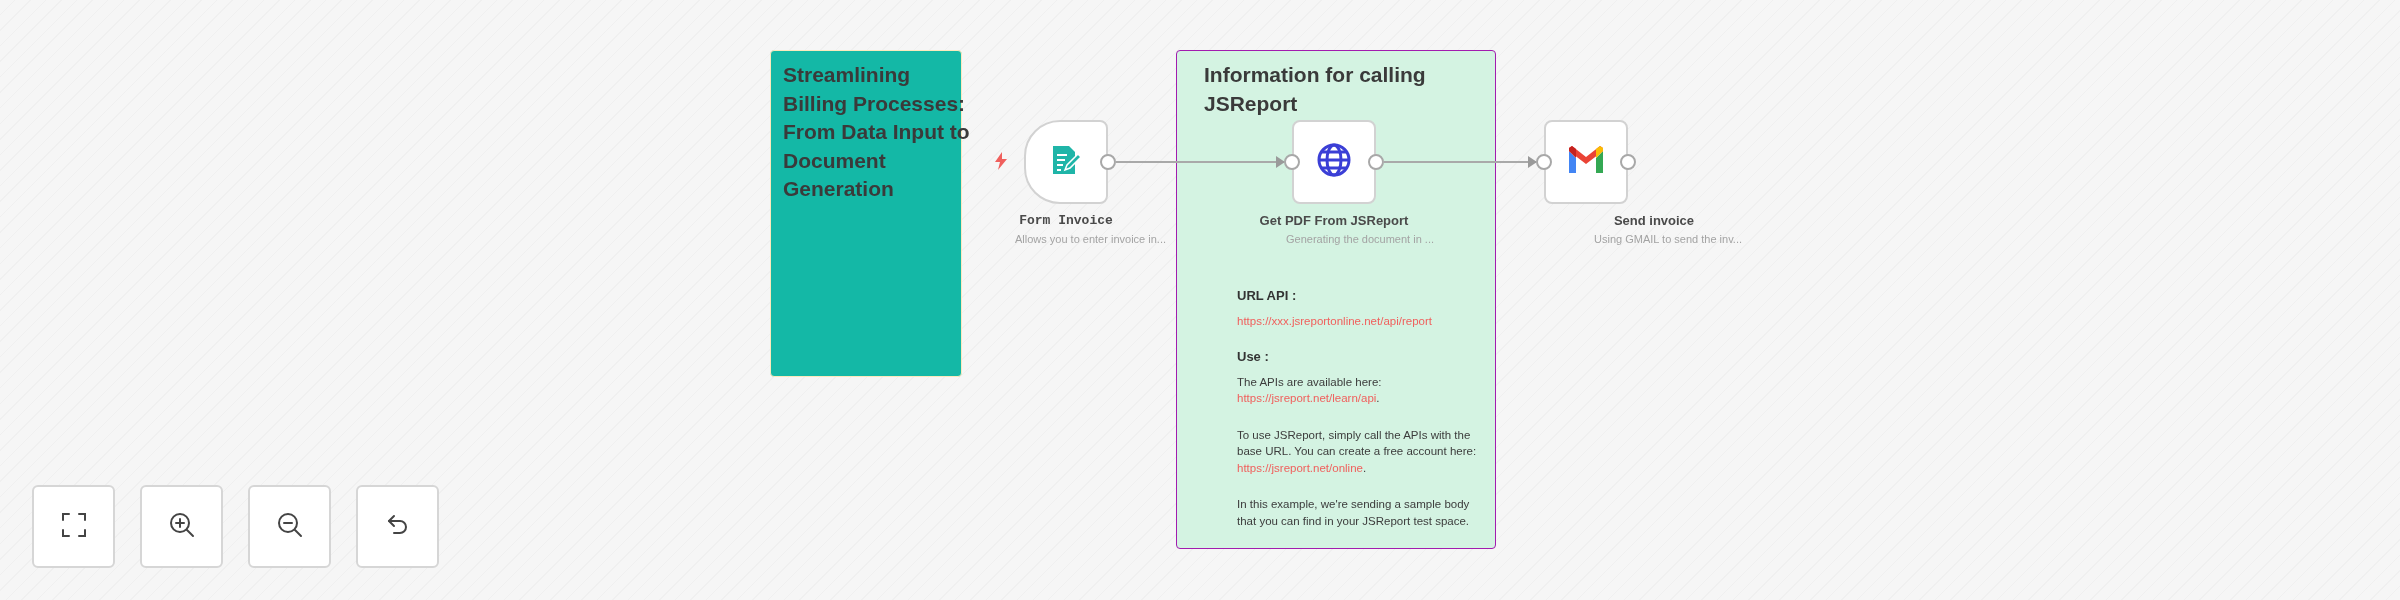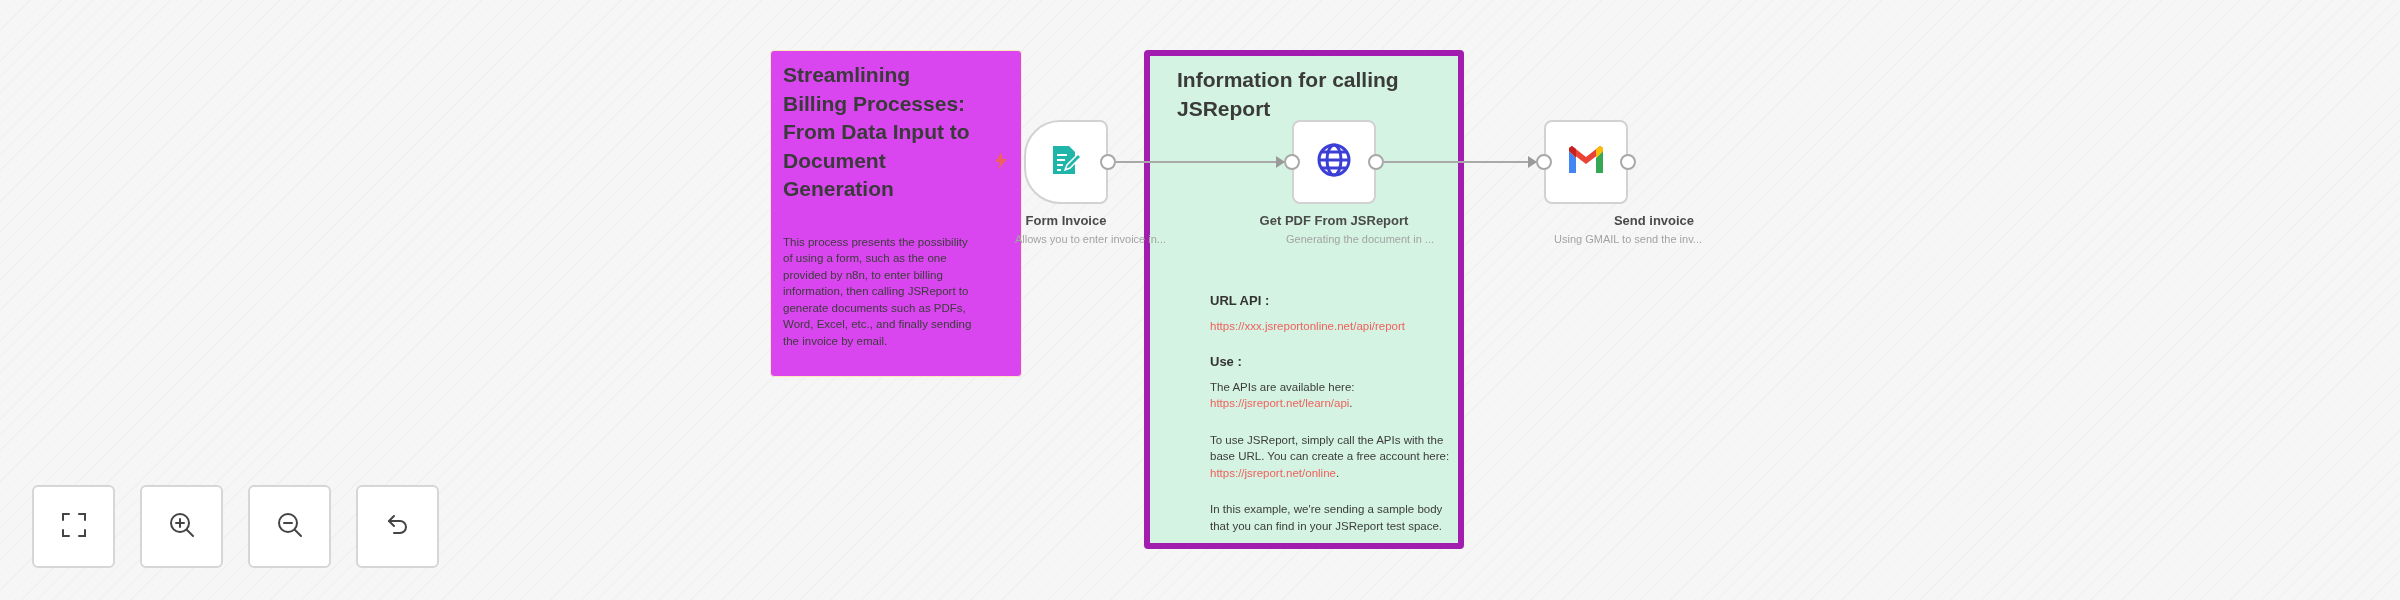--- a/index.html
+++ b/index.html
@@ -7,22 +7,22 @@
       width: 2400px; height: 600px; overflow: hidden; position: relative;
       font-family: "Liberation Sans", sans-serif;
       background-color: #f6f6f6;
       background-image: repeating-linear-gradient(135deg, rgba(255,255,255,0.0) 0px, rgba(255,255,255,0.0) 10px, rgba(235,235,235,0.55) 10px, rgba(235,235,235,0.55) 11px);
     }
     .canvas { position: absolute; inset: 0; }
     .note {
       position: absolute; box-sizing: border-box; border-radius: 4px;
       padding: 10px 12px; color: #2f2f2f;
     }
-    .note-yellow { left: 770px; top: 50px; width: 252px; height: 327px; background: #d946ef; border: 1px solid #fbe9bd; }
-    .note-green { left: 1144px; top: 50px; width: 320px; height: 499px; background: #d4f3e2; border: 6px solid #a21caf; padding-left: 27px; }
+    .note-yellow { left: 770px; top: 50px; width: 192px; height: 327px; background: #14b8a6; border: 1px solid #fbe9bd; }
+    .note-green { left: 1176px; top: 50px; width: 320px; height: 499px; background: #d4f3e2; border: 1px solid #a21caf; padding-left: 27px; }
     .note h1 {
       margin: 0; font-size: 21px; line-height: 28.5px; font-weight: bold; color: #3a3a3a;
     }
     .note-yellow h1 { width: 190px; }
     .note p { margin: 0; font-size: 11.5px; line-height: 16.5px; color: #3c3c3c; }
     .note-yellow p { margin-top: 30px; width: 192px; }
     .note .label { font-weight: bold; font-size: 13px; color: #333; margin-top: 0; }
     .note .link { color: #f0605d; }
     .green-body { position: absolute; left: 12px; top: 237px; width: 296px; }
     .green-body .block { margin-bottom: 20px; margin-left: 48px; }
@@ -61,21 +61,20 @@
       display: flex; align-items: center; justify-content: center; cursor: pointer;
     }
   </style>
 </head>
 <body>
 
 <div class="canvas">
 
   <div class="note note-yellow">
     <h1>Streamlining Billing Processes: From Data Input to Document Generation</h1>
-    <p>This process presents the possibility of using a form, such as the one provided by n8n, to enter billing information, then calling JSReport to generate documents such as PDFs, Word, Excel, etc., and finally sending the invoice by email.</p>
   </div>
 
   <div class="note note-green">
     <h1>Information for calling JSReport</h1>
     <div class="green-body">
       <div class="block">
         <p class="label">URL API :</p>
         <p><span class="link">https://xxx.jsreportonline.net/api/report</span></p>
       </div>
       <div class="block tight">
@@ -110,21 +109,21 @@
         <path d="M5 4 h16 l6 6 v22 h-22 z" fill="#1fb5a8"></path>
         <rect x="9" y="12" width="10" height="2" fill="#fff"></rect>
         <rect x="9" y="17" width="8" height="2" fill="#fff"></rect>
         <rect x="9" y="22" width="6" height="2" fill="#fff"></rect>
         <rect x="9" y="27" width="4" height="2" fill="#fff"></rect>
         <path d="M17 28 l2 -5 l11 -11 l3 3 l-11 11 z" fill="#1fb5a8" stroke="#fff" stroke-width="1.5"></path>
       </svg>
     </span>
   </div>
   <div class="handle" style="left:1100px;"></div>
-  <div class="node-title" style="left:966px;">Form Invoice</div>
+  <div class="node-title" style="left:966px;font-family:Liberation Mono, monospace;">Form Invoice</div>
   <div class="node-sub" style="left:966px;">Allows you to enter invoice in...</div>
 
   <div class="node" style="left:1292px;">
     <span>
       <svg width="38" height="38" viewBox="0 0 38 38" fill="none" stroke="#3b3fd6" stroke-width="3">
         <circle cx="19" cy="19" r="15"></circle>
         <ellipse cx="19" cy="19" rx="7" ry="15"></ellipse>
         <line x1="4" y1="19" x2="34" y2="19"></line>
         <line x1="7" y1="11" x2="31" y2="11"></line>
         <line x1="7" y1="27" x2="31" y2="27"></line>
@@ -143,21 +142,21 @@
         <path d="M36 6 L36 28 L29 28 L29 13 Z" fill="#34a853"></path>
         <path d="M2 6 L19 19 L36 6 L36 3 L33 1 L19 12 L5 1 L2 3 Z" fill="#ea4335"></path>
         <path d="M29 13 L36 6 L36 3 L33 1 L29 4 Z" fill="#fbbc04"></path>
         <path d="M2 3 L5 1 L9 4 L9 13 L2 6 Z" fill="#c5221f"></path>
       </svg>
     </span>
   </div>
   <div class="handle" style="left:1536px;"></div>
   <div class="handle" style="left:1620px;"></div>
   <div class="node-title" style="left:1554px;">Send invoice</div>
-  <div class="node-sub" style="left:1502px;">Using GMAIL to send the inv...</div>
+  <div class="node-sub" style="left:1542px;">Using GMAIL to send the inv...</div>
 
   <div class="ctrl" style="left:32px;" title="Zoom to fit">
     <span>
       <svg width="30" height="30" viewBox="0 0 30 30" fill="none" stroke="#444" stroke-width="2" stroke-linecap="round">
         <path d="M4 10 V4 H10"></path>
           <path d="M20 4 H26 V10"></path>
           <path d="M26 20 V26 H20"></path>
           <path d="M10 26 H4 V20"></path>
       </svg>
     </span>

